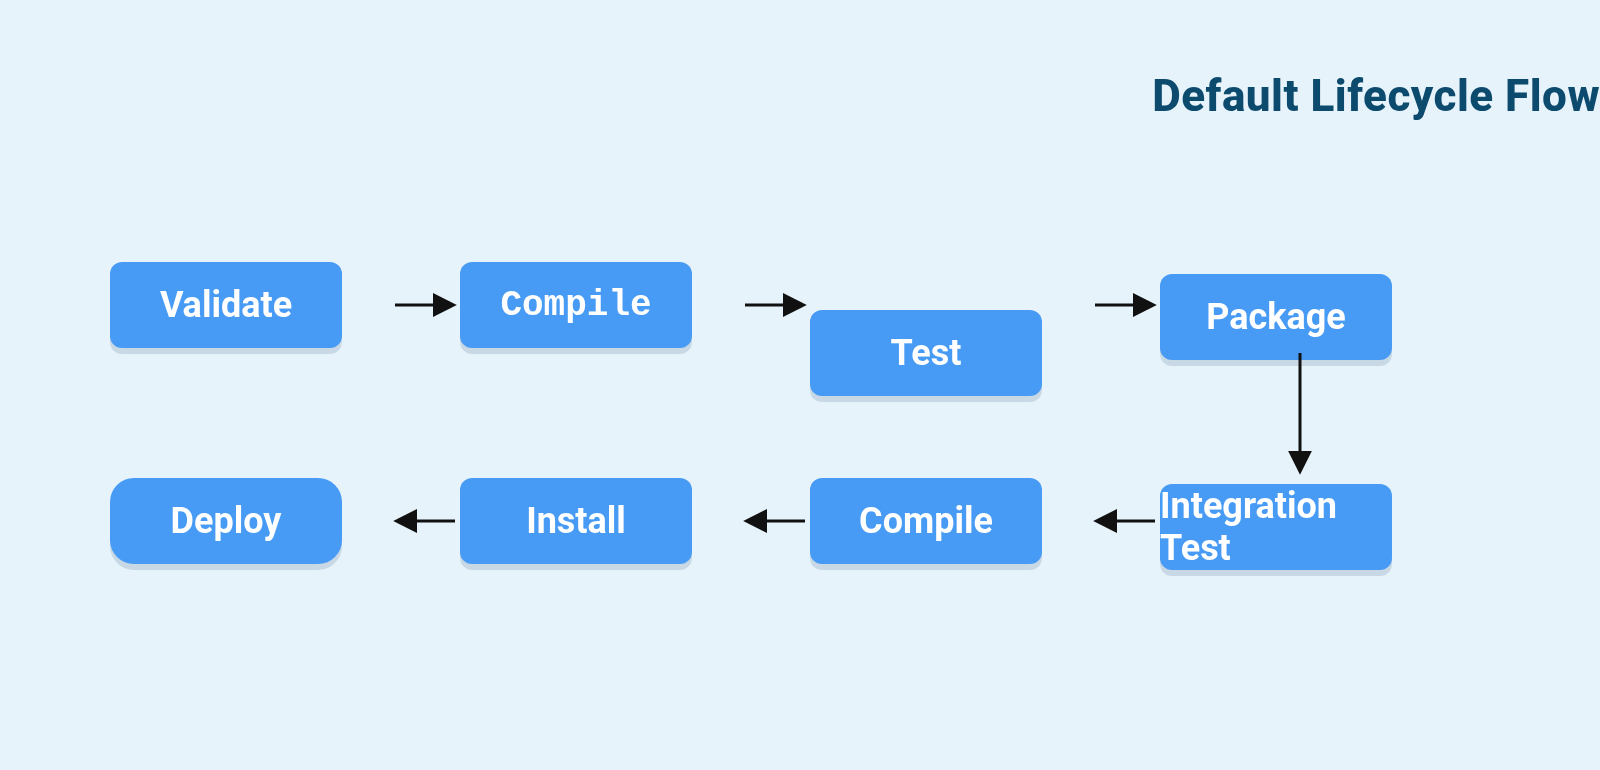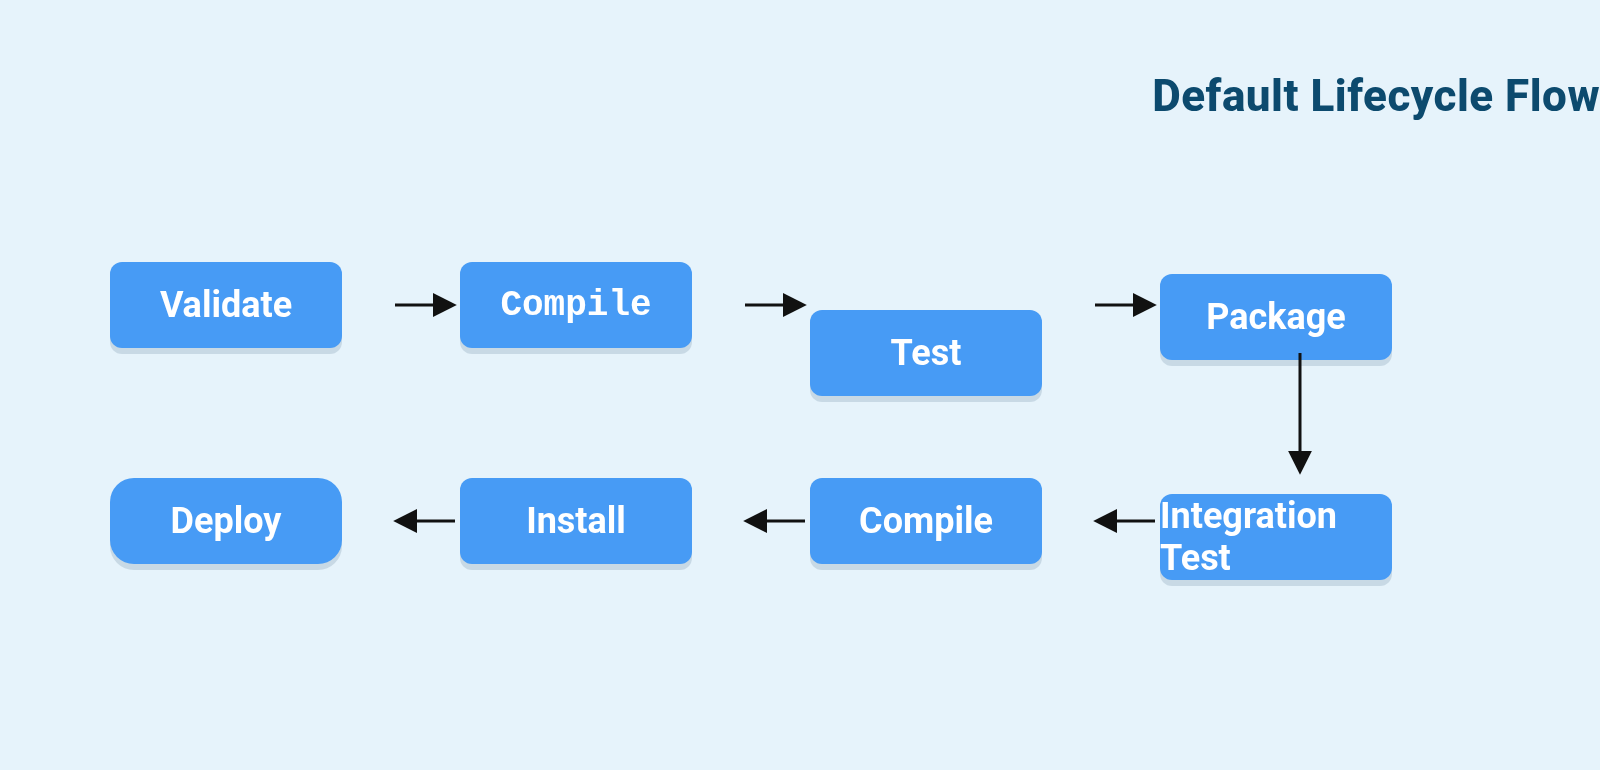--- a/index.html
+++ b/index.html
@@ -40,21 +40,21 @@
 </head>
 <body>
 
 <div class="title">Default Lifecycle Flow</div>
 
 <div class="node" style="left:110px; top:262px;">Validate</div>
 <div class="node" style="left:460px; top:262px;font-family:Liberation Mono, monospace;">Compile</div>
 <div class="node" style="left:810px; top:262px;margin-top:48px;">Test</div>
 <div class="node" style="left:1160px;top:274px;">Package</div>
 
-<div class="node" style="left:1160px;top:494px;">Integration Test</div>
+<div class="node" style="left:1160px;top:484px;">Integration Test</div>
 <div class="node" style="left:810px; top:478px;">Compile</div>
 <div class="node" style="left:460px; top:478px;">Install</div>
 <div class="node" style="left:110px; top:478px;border-radius:24px;">Deploy</div>
 
 <svg width="1600" height="770" style="position:absolute;left:0;top:0;pointer-events:none;">
   <defs>
     <marker id="ah" viewBox="0 0 10 10" refX="8" refY="5" markerWidth="8" markerHeight="8" orient="auto-start-reverse">
       <path d="M 0 0 L 10 5 L 0 10 z" fill="#111"></path>
     </marker>
   </defs>

